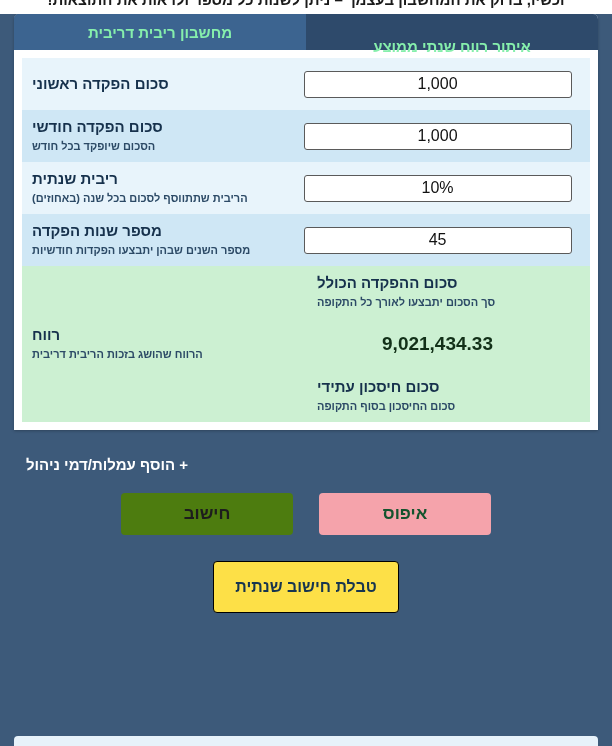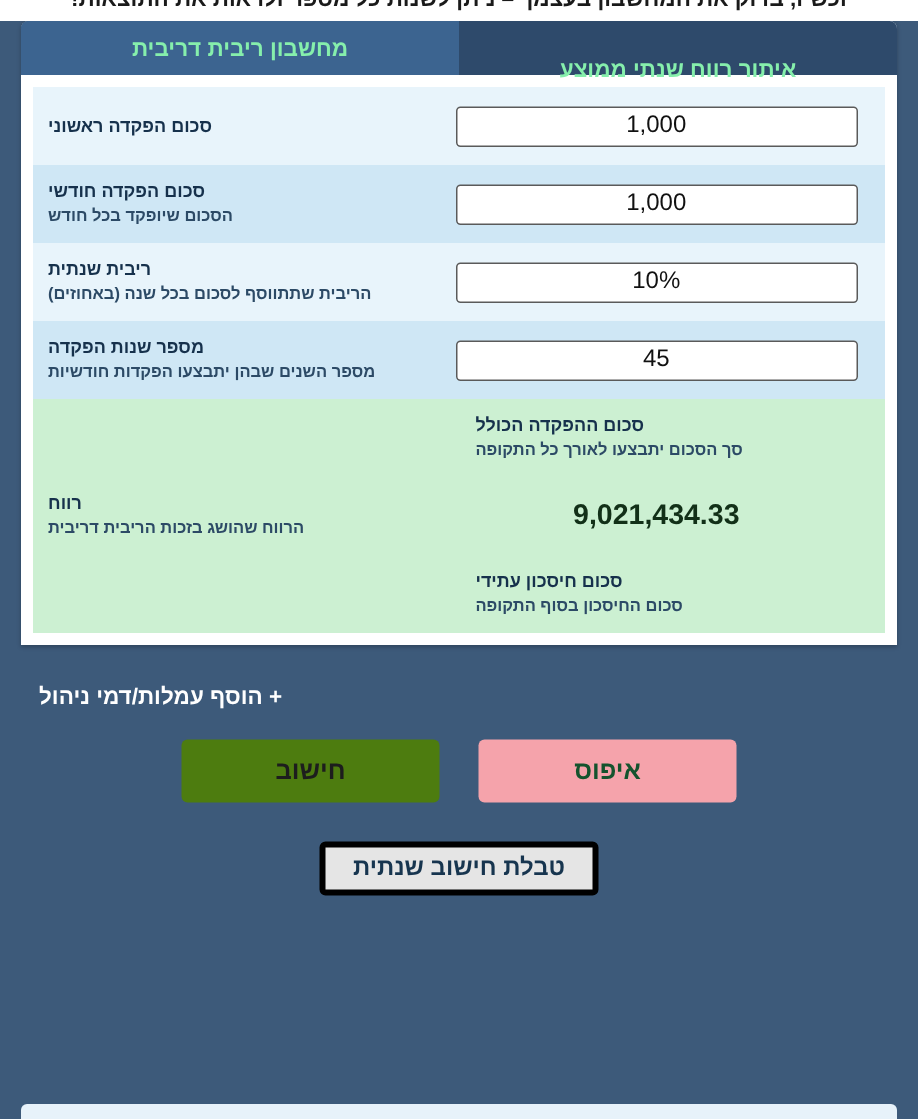--- a/index.html
+++ b/index.html
@@ -82,21 +82,21 @@
   .row.shade-b { background: #cfe7f5; }
   .row.result  { background: #ccf0d2; }
   .row-labels {
     width: 48%;
     text-align: left;
     direction: rtl;
     padding-right: 6px;
     box-sizing: border-box;
   }
   .row-label {
-    font-size: 12px;
+    font-size: 15px;
     font-weight: bold;
     color: #16314c;
     line-height: 1.35;
     text-align: left;
   }
   .row-sub {
     font-size: 11px;
     font-weight: bold;
     color: #2c4a66;
     line-height: 1.4;
@@ -167,23 +167,23 @@
     background: #f5a3ab;
     color: #14532d;
   }
   .table-btn-wrap {
     margin-top: 26px;
     display: flex;
     justify-content: center;
   }
   .btn-table {
     width: 186px;
-    height: 36px;
-    background: #e5e5e5;
-    border: 4px solid #000000;
+    height: 52px;
+    background: #fde047;
+    border: 1px solid #000000;
     border-radius: 4px;
     font-family: "Liberation Sans", sans-serif;
     font-size: 16px;
     font-weight: bold;
     color: #17354f;
     cursor: pointer;
     direction: rtl;
   }
   .bottom-strip {
     position: absolute;

